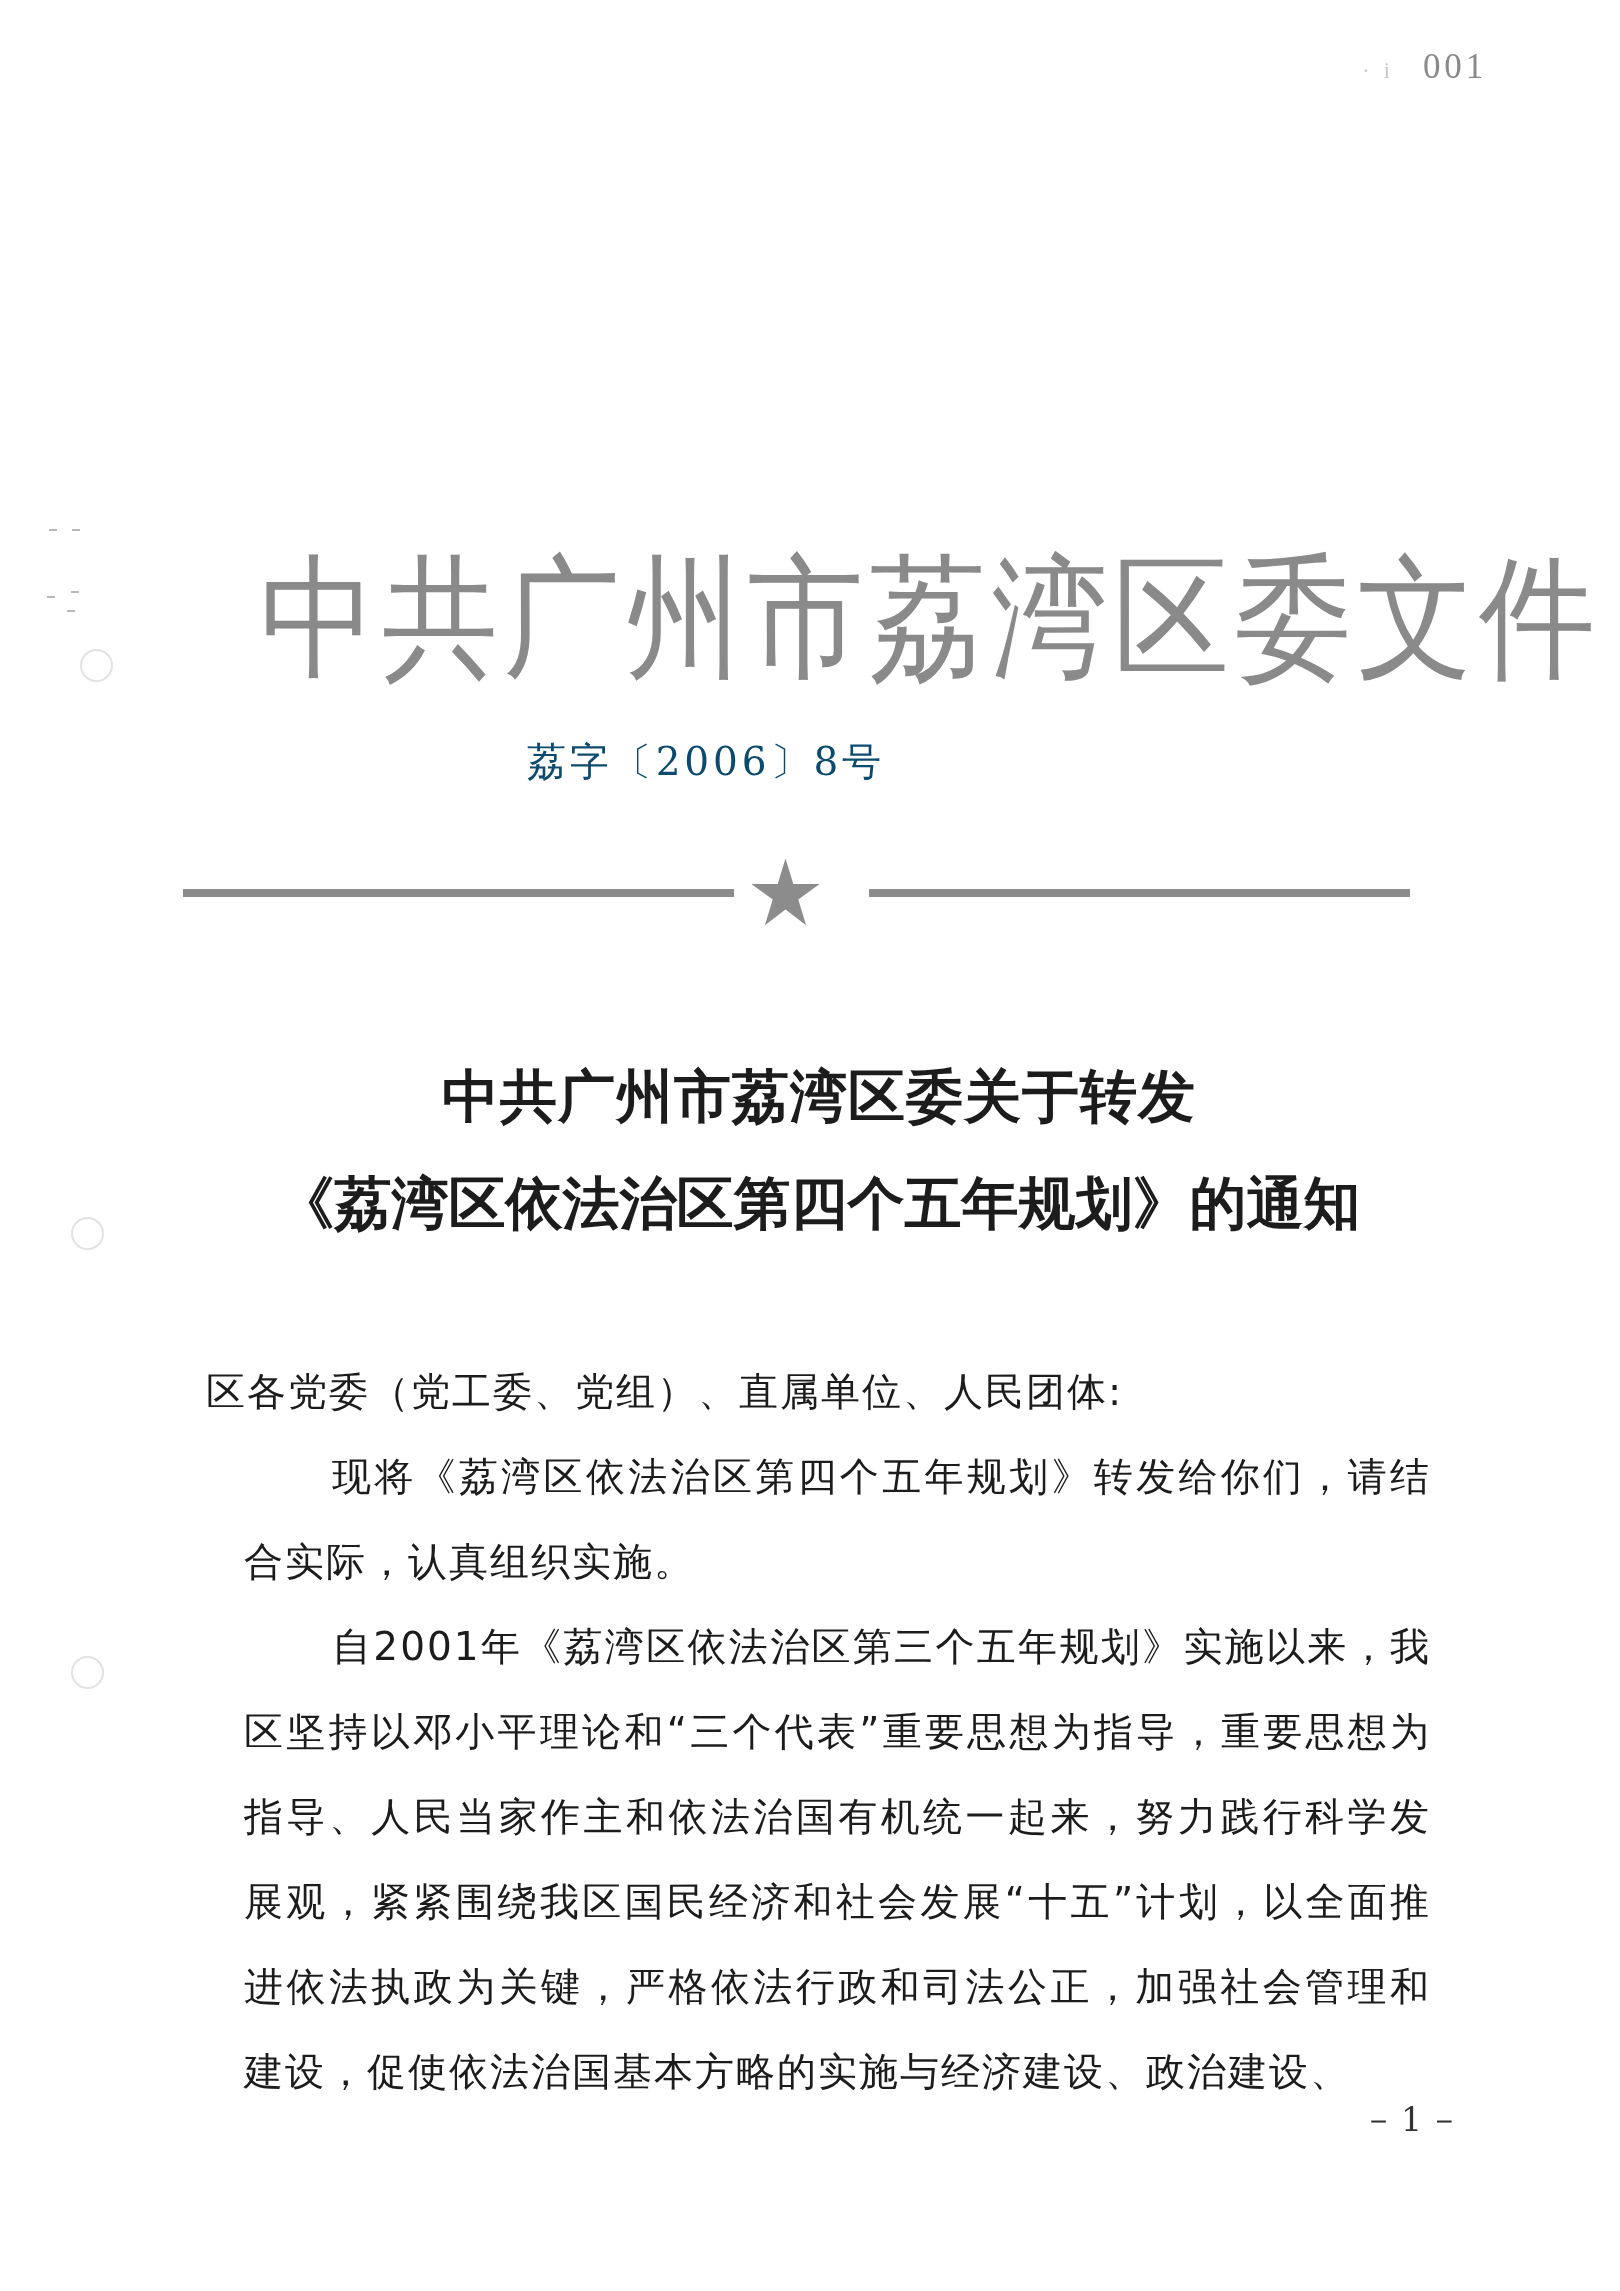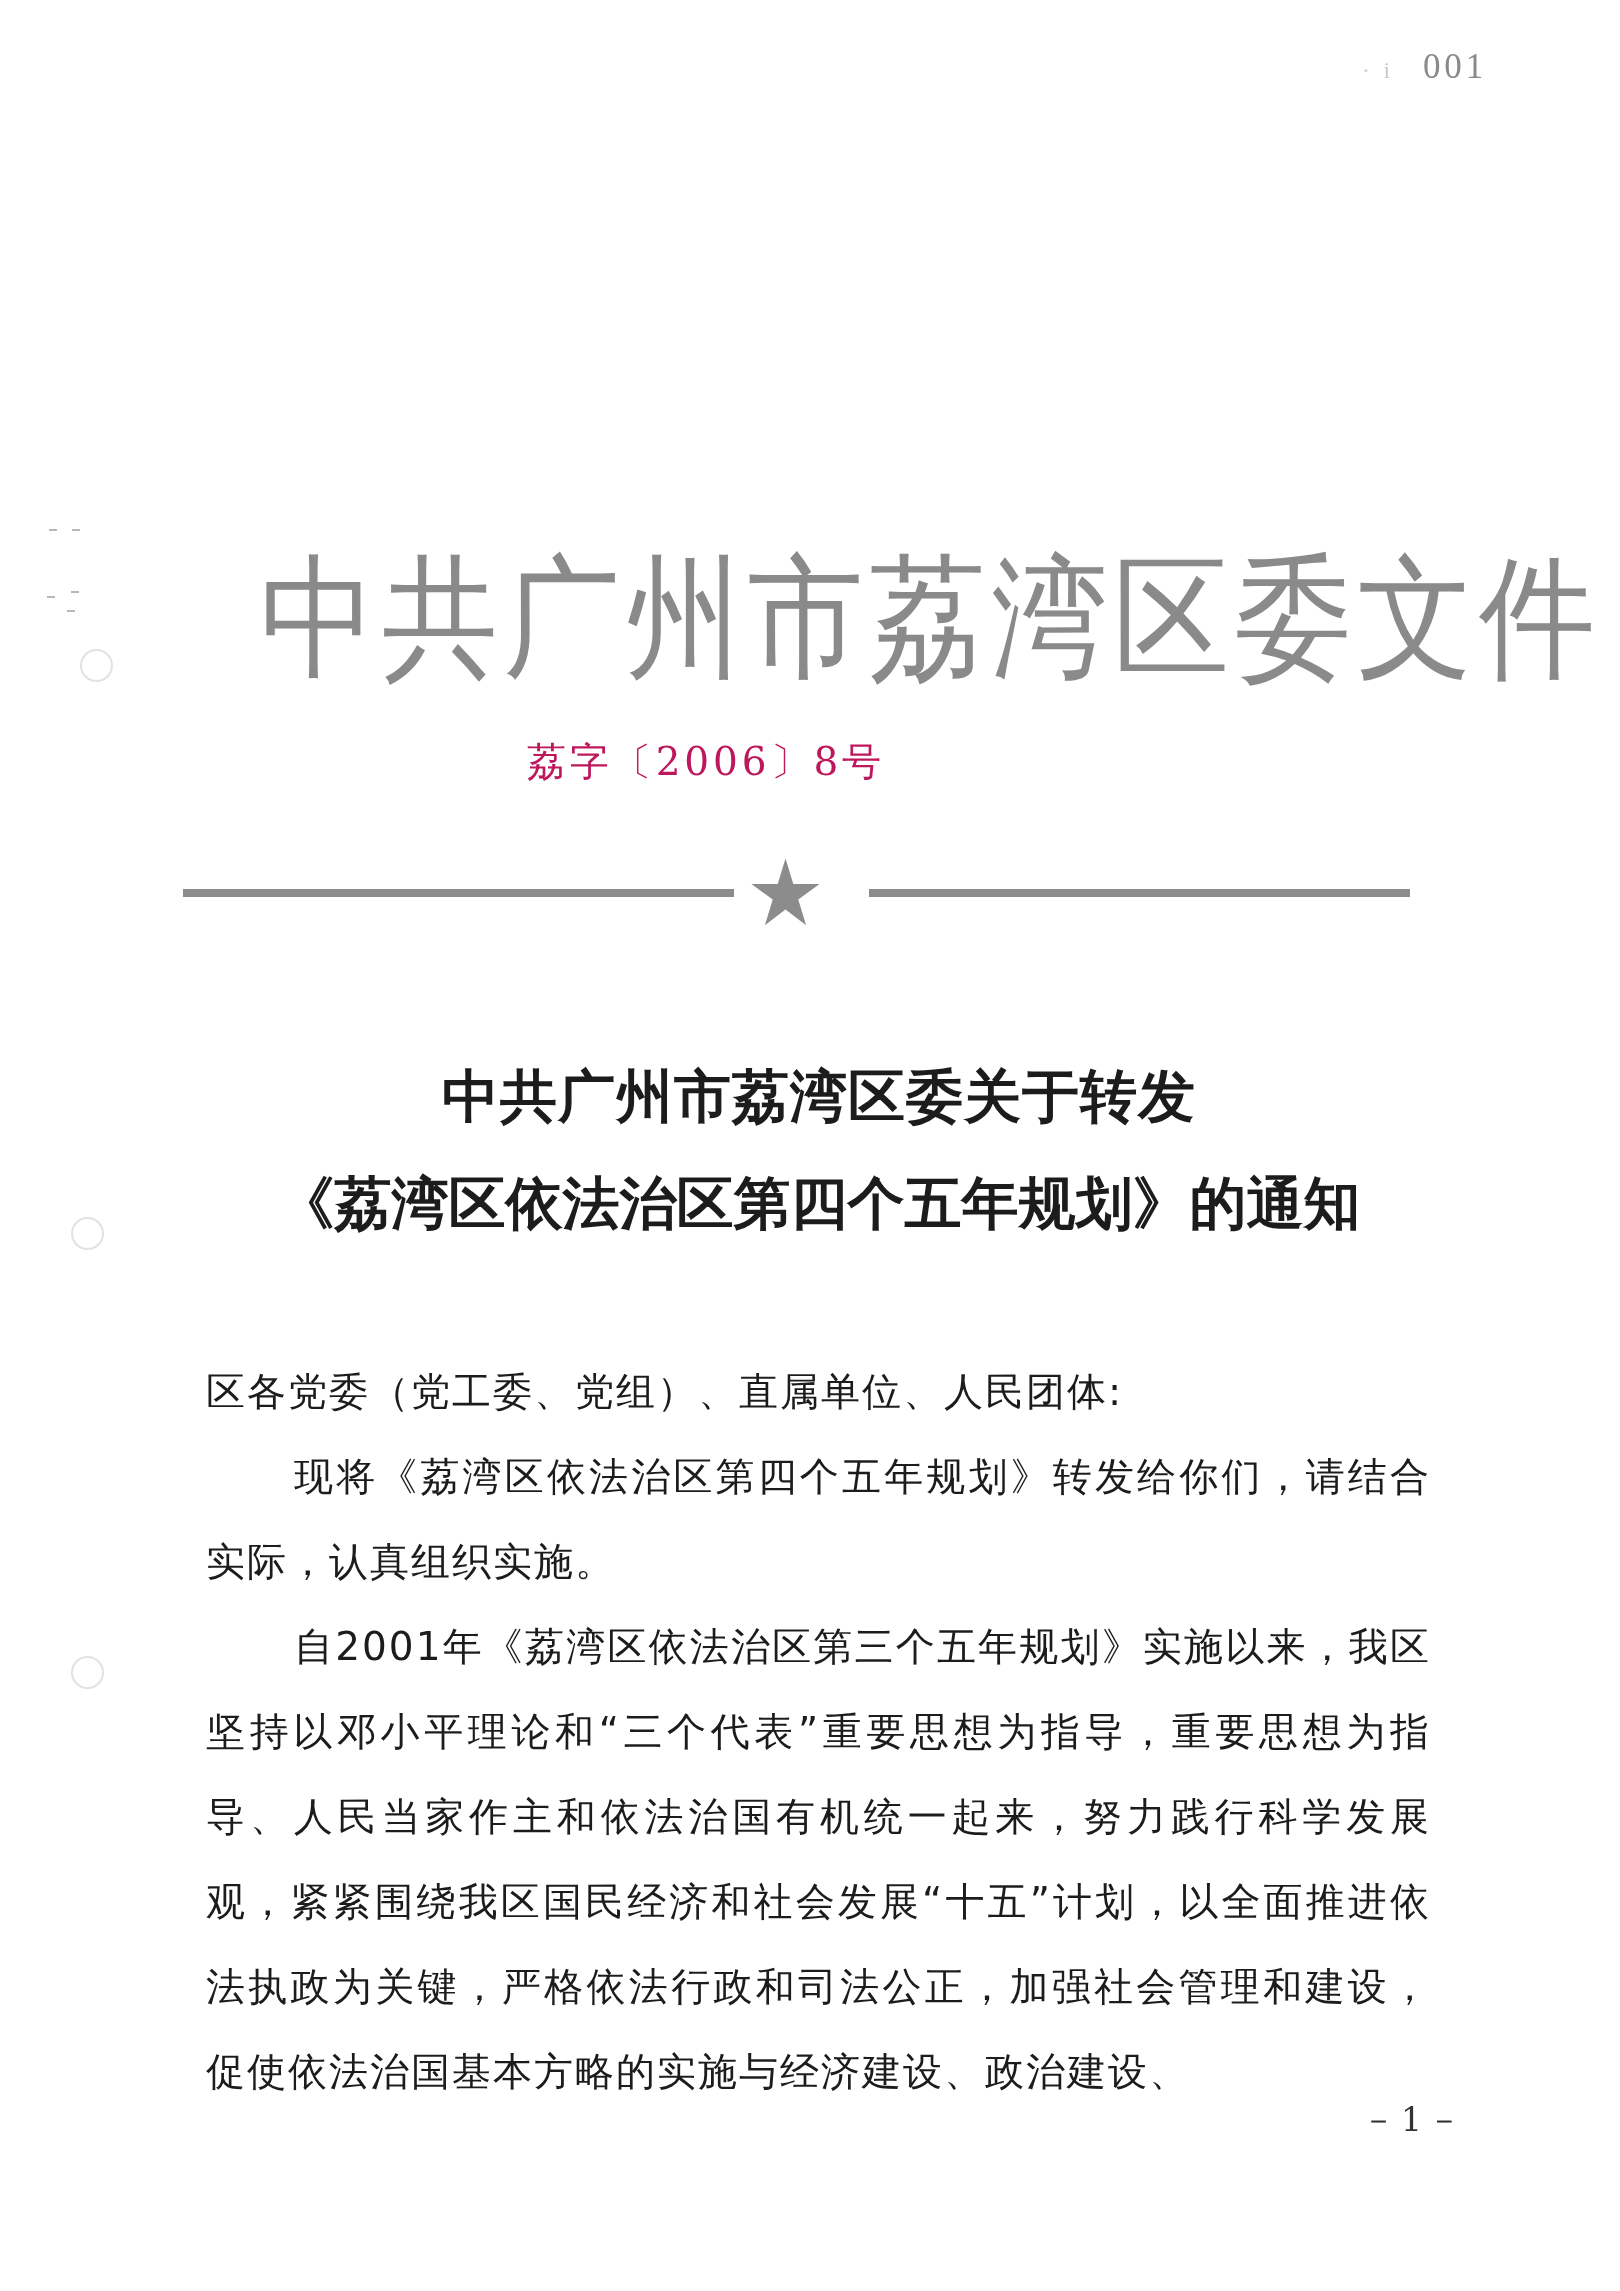--- a/index.html
+++ b/index.html
@@ -44,21 +44,21 @@
       white-space: nowrap;
     }
     .doc-number {
       position: absolute;
       top: 735px;
       left: 0;
       width: 1412px;
       text-align: center;
       font-size: 39px;
       letter-spacing: 3.9px;
-      color: #be185d;
+      color: #0c4a6e;
     }
     .divider {
       position: absolute;
       top: 877px;
       left: 183px;
       width: 1225px;
       height: 39px;
     }
     .divider .line {
       position: absolute;
@@ -98,21 +98,21 @@
       font-size: 39px;
       line-height: 85px;
       color: #1c1c1c;
       letter-spacing: 2px;
     }
     .body-text p {
       margin: 0;
       text-align: justify;
       text-align-last: left;
     }
-    .body-text p.indent { text-indent: 88px; }
+    .body-text p.indent { text-indent: 88px; margin-left: 38px; }
     .page-number {
       position: absolute;
       top: 2098px;
       left: 1362px;
       font-size: 33px;
       color: #333;
       letter-spacing: 5.9px;
     }
     .punch {
       position: absolute;

